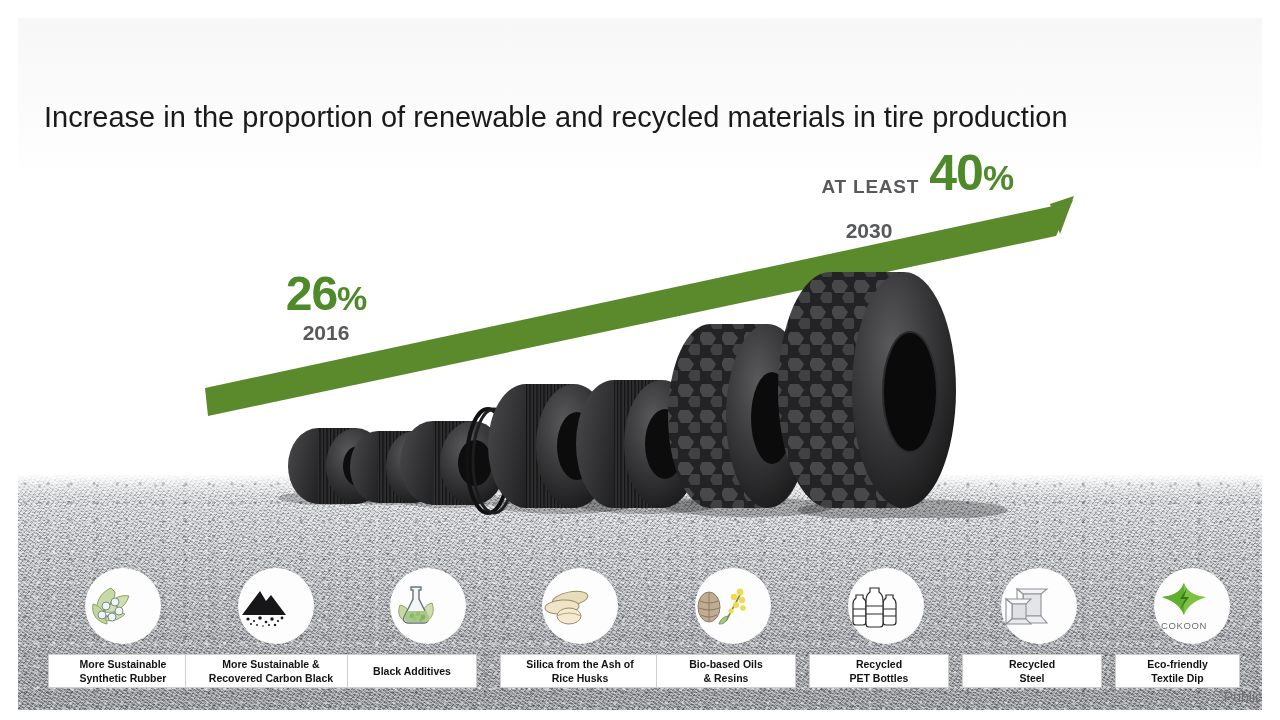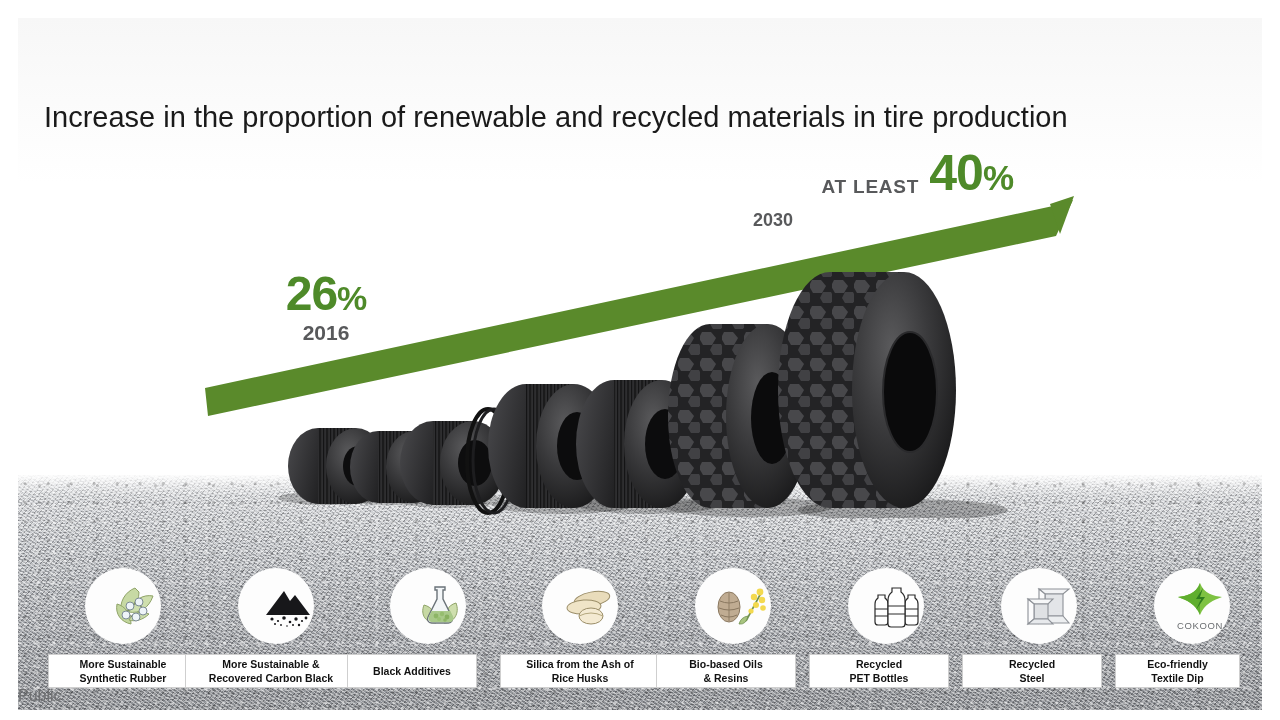--- a/index.html
+++ b/index.html
@@ -71,22 +71,22 @@
   .stat2030 .atleast {
     font-size: 19px; font-weight: bold; color: #58595B;
     letter-spacing: 0.8px; margin-right: 10px;
   }
   .stat2030 .num {
     font-size: 50px; font-weight: bold; color: #4E8A29;
     line-height: 1; letter-spacing: -1px;
   }
   .stat2030 .num .pct { font-size: 35px; }
   .stat2030 .yr {
-    font-size: 18px; font-weight: bold; color: #58595B;
-    text-align: left; margin-top: 12px; padding-right: 28px;
+    font-size: 21px; font-weight: bold; color: #58595B;
+    text-align: center; margin-top: 21px; padding-right: 28px;
   }
 
   
   #tires { position: absolute; left: 0; top: 0; width: 1244px; height: 500px; }
 
   
   #ground {
     position: absolute;
     left: 0; top: 457px; width: 1244px; height: 235px;
     background:
@@ -108,42 +108,42 @@
       radial-gradient(circle at 88% 31%, rgba(255,255,255,0.5) 0 1px, transparent 2px);
     background-size: 17px 15px, 23px 19px, 13px 21px, 29px 17px, 19px 23px;
     opacity: 0.85;
   }
 
   
   .icon-node { position: absolute; width: 76px; }
   .icon-circle {
     width: 76px; height: 76px; border-radius: 50%;
     background: #fdfdfd;
-    display: flex; align-items: center; justify-content: flex-end;
+    display: flex; align-items: center; justify-content: flex-start;
     box-shadow: 0 0 8px rgba(0,0,0,0.07);
   }
   .icon-circle svg { display: block; }
 
   .chip {
     position: absolute;
     background: #ffffff;
     border: 1px solid #cfcfcf;
     display: flex; align-items: center; justify-content: center;
     text-align: center;
     font-size: 10.5px; font-weight: bold; color: #111;
     line-height: 1.35;
     padding: 4px 6px;
     height: 34px;
   }
 
   .footer {
     position: absolute;
     left: 0; bottom: 5px; width: 1244px;
-    text-align: left;
-    font-size: 16px; color: #6f7072;
+    text-align: right;
+    font-size: 14px; color: #6f7072;
   }
 </style>
 </head>
 <body>
 
 <div id="slide">
 
   <div id="ground"></div>
 
   <div class="subtitle">Increase in the proportion of renewable and recycled materials in tire production</div>

